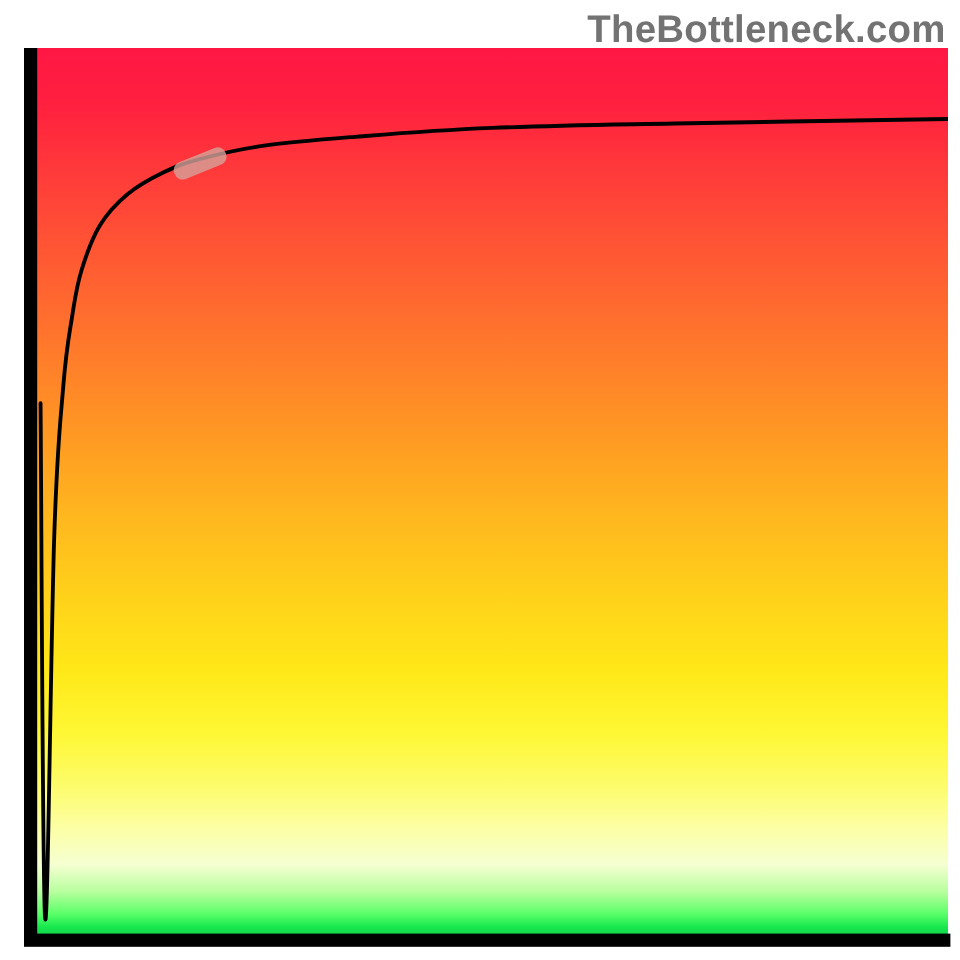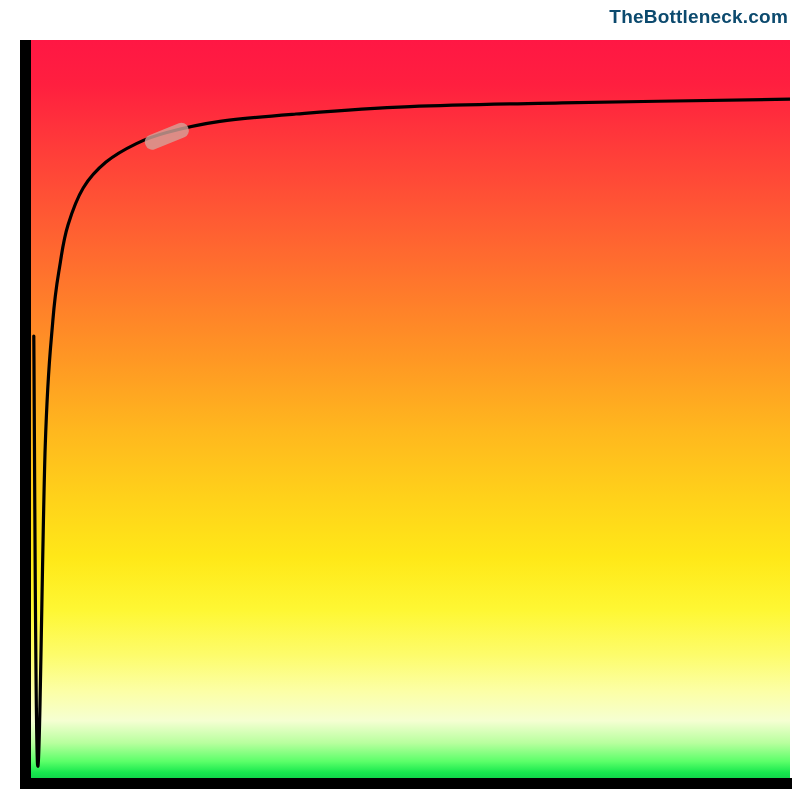--- a/index.html
+++ b/index.html
@@ -15,24 +15,24 @@
   .stage {
     position: relative;
     width: 800px;
     height: 800px;
   }
 
   .attribution {
     position: absolute;
     top: 6px;
     right: 12px;
-    font-size: 19px;
+    font-size: 32px;
     font-weight: 700;
     letter-spacing: 0.2px;
-    color: #0c4a6e;
+    color: #737373;
   }
 
   
   .plot {
     position: absolute;
     left: 30px;   
     top: 40px;
     width: 760px; 
     height: 740px; 
     background: linear-gradient(

